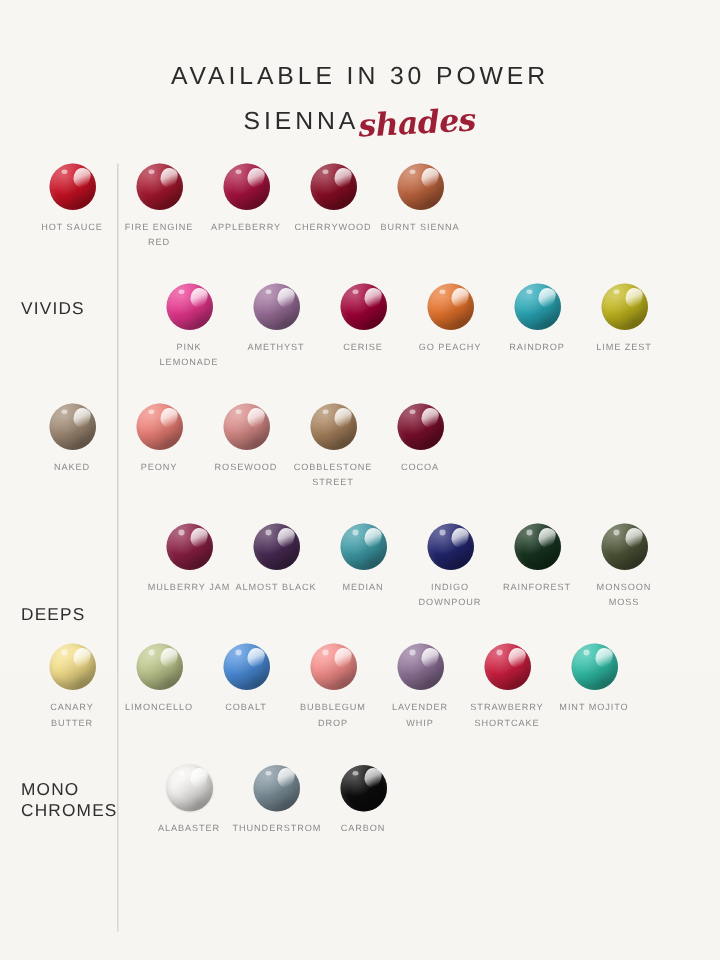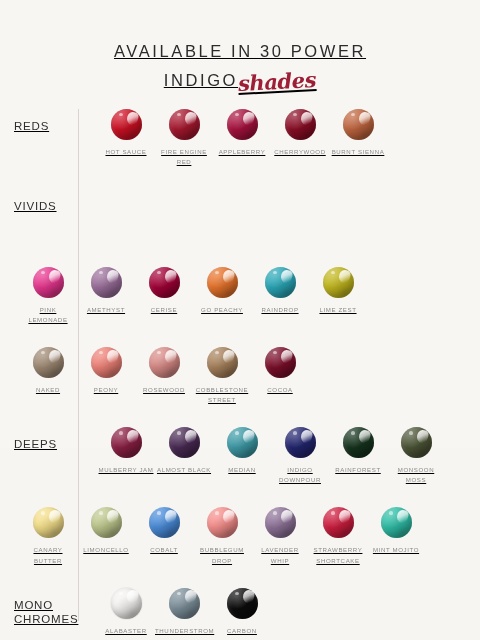--- a/index.html
+++ b/index.html
@@ -2,21 +2,21 @@
 <html><head>
 <meta charset="utf-8">
 <style>
   * { margin:0; padding:0; box-sizing:border-box; }
   html, body {
     width:480px; height:640px;
     background:#f7f5f2;
     font-family:"Liberation Sans", sans-serif;
     overflow:hidden;
   }
-  .page { position:relative; width:480px; height:448px; background:#f8f6f3;text-decoration:underline; }
+  .page { position:relative; width:480px; height:448px; background:#f8f6f3; }
 
   
   .heading {
     padding-top:42px;
     text-align:center;
   }
   .heading-line1 {
     font-size:16.5px;
     letter-spacing:2.6px;
     color:#2b2b2b;
@@ -129,30 +129,29 @@
   .light-dot { box-shadow: inset 0 0 0 1px rgba(0,0,0,.05); }
 </style>
 </head>
 <body>
 
 <div class="page" style="background: rgb(248, 246, 243);">
 
   <div class="heading">
     <div class="heading-line1">AVAILABLE IN 30 POWER</div>
     <div class="heading-line2">
-      <span>INDIGO</span>
+      <span>SIENNA</span>
       <span class="script" style="color: rgb(157, 31, 54);">shades</span>
     </div>
   </div>
 
   <div class="body">
     <div class="divider" style="background: rgb(216, 212, 207);"></div>
     <div id="rows">
         <div class="cat-row" style="margin-bottom: 12px;">
-          <div class="cat-label" style="padding-top: 10px;">REDS</div>
           <div class="swatch-area">
             <div class="swatch" style="margin-bottom: 10px;">
               <div class="dot" style="background: rgb(206, 17, 36); box-shadow: rgba(0, 0, 0, 0.3) -3px -4px 7px inset, rgba(255, 255, 255, 0.16) 2px 3px 5px inset;">
                 <div class="dot-inner"></div>
               </div>
               <div class="dot-name">HOT SAUCE</div>
             </div>
             <div class="swatch" style="margin-bottom: 10px;">
               <div class="dot" style="background: rgb(168, 24, 47); box-shadow: rgba(0, 0, 0, 0.3) -3px -4px 7px inset, rgba(255, 255, 255, 0.16) 2px 3px 5px inset;">
                 <div class="dot-inner"></div>
@@ -172,21 +171,21 @@
               <div class="dot-name">CHERRYWOOD</div>
             </div>
             <div class="swatch" style="margin-bottom: 10px;">
               <div class="dot" style="background: rgb(193, 102, 63); box-shadow: rgba(0, 0, 0, 0.3) -3px -4px 7px inset, rgba(255, 255, 255, 0.16) 2px 3px 5px inset;">
                 <div class="dot-inner"></div>
               </div>
               <div class="dot-name">BURNT SIENNA</div>
             </div>
           </div>
         </div>
-        <div class="cat-row" style="margin-bottom: 12px; flex-direction: column;">
+        <div class="cat-row" style="margin-bottom: 12px;">
           <div class="cat-label" style="padding-top: 10px;">VIVIDS</div>
           <div class="swatch-area">
             <div class="swatch" style="margin-bottom: 10px;">
               <div class="dot" style="background: rgb(232, 54, 143); box-shadow: rgba(0, 0, 0, 0.3) -3px -4px 7px inset, rgba(255, 255, 255, 0.16) 2px 3px 5px inset;">
                 <div class="dot-inner"></div>
               </div>
               <div class="dot-name">PINK LEMONADE</div>
             </div>
             <div class="swatch" style="margin-bottom: 10px;">
               <div class="dot" style="background: rgb(155, 111, 155); box-shadow: rgba(0, 0, 0, 0.3) -3px -4px 7px inset, rgba(255, 255, 255, 0.16) 2px 3px 5px inset;">
@@ -247,21 +246,21 @@
               <div class="dot-name">COBBLESTONE STREET</div>
             </div>
             <div class="swatch" style="margin-bottom: 10px;">
               <div class="dot" style="background: rgb(124, 15, 43); box-shadow: rgba(0, 0, 0, 0.3) -3px -4px 7px inset, rgba(255, 255, 255, 0.16) 2px 3px 5px inset;">
                 <div class="dot-inner"></div>
               </div>
               <div class="dot-name">COCOA</div>
             </div>
           </div>
         </div>
-        <div class="cat-row" style="margin-bottom: 12px;">
+        <div class="cat-row" style="margin-bottom: 12px; align-items: flex-end;">
           <div class="cat-label" style="padding-top: 10px;">DEEPS</div>
           <div class="swatch-area">
             <div class="swatch" style="margin-bottom: 10px;">
               <div class="dot" style="background: rgb(140, 32, 69); box-shadow: rgba(0, 0, 0, 0.3) -3px -4px 7px inset, rgba(255, 255, 255, 0.16) 2px 3px 5px inset;">
                 <div class="dot-inner"></div>
               </div>
               <div class="dot-name">MULBERRY JAM</div>
             </div>
             <div class="swatch" style="margin-bottom: 10px;">
               <div class="dot" style="background: rgb(74, 43, 85); box-shadow: rgba(0, 0, 0, 0.3) -3px -4px 7px inset, rgba(255, 255, 255, 0.16) 2px 3px 5px inset;">

